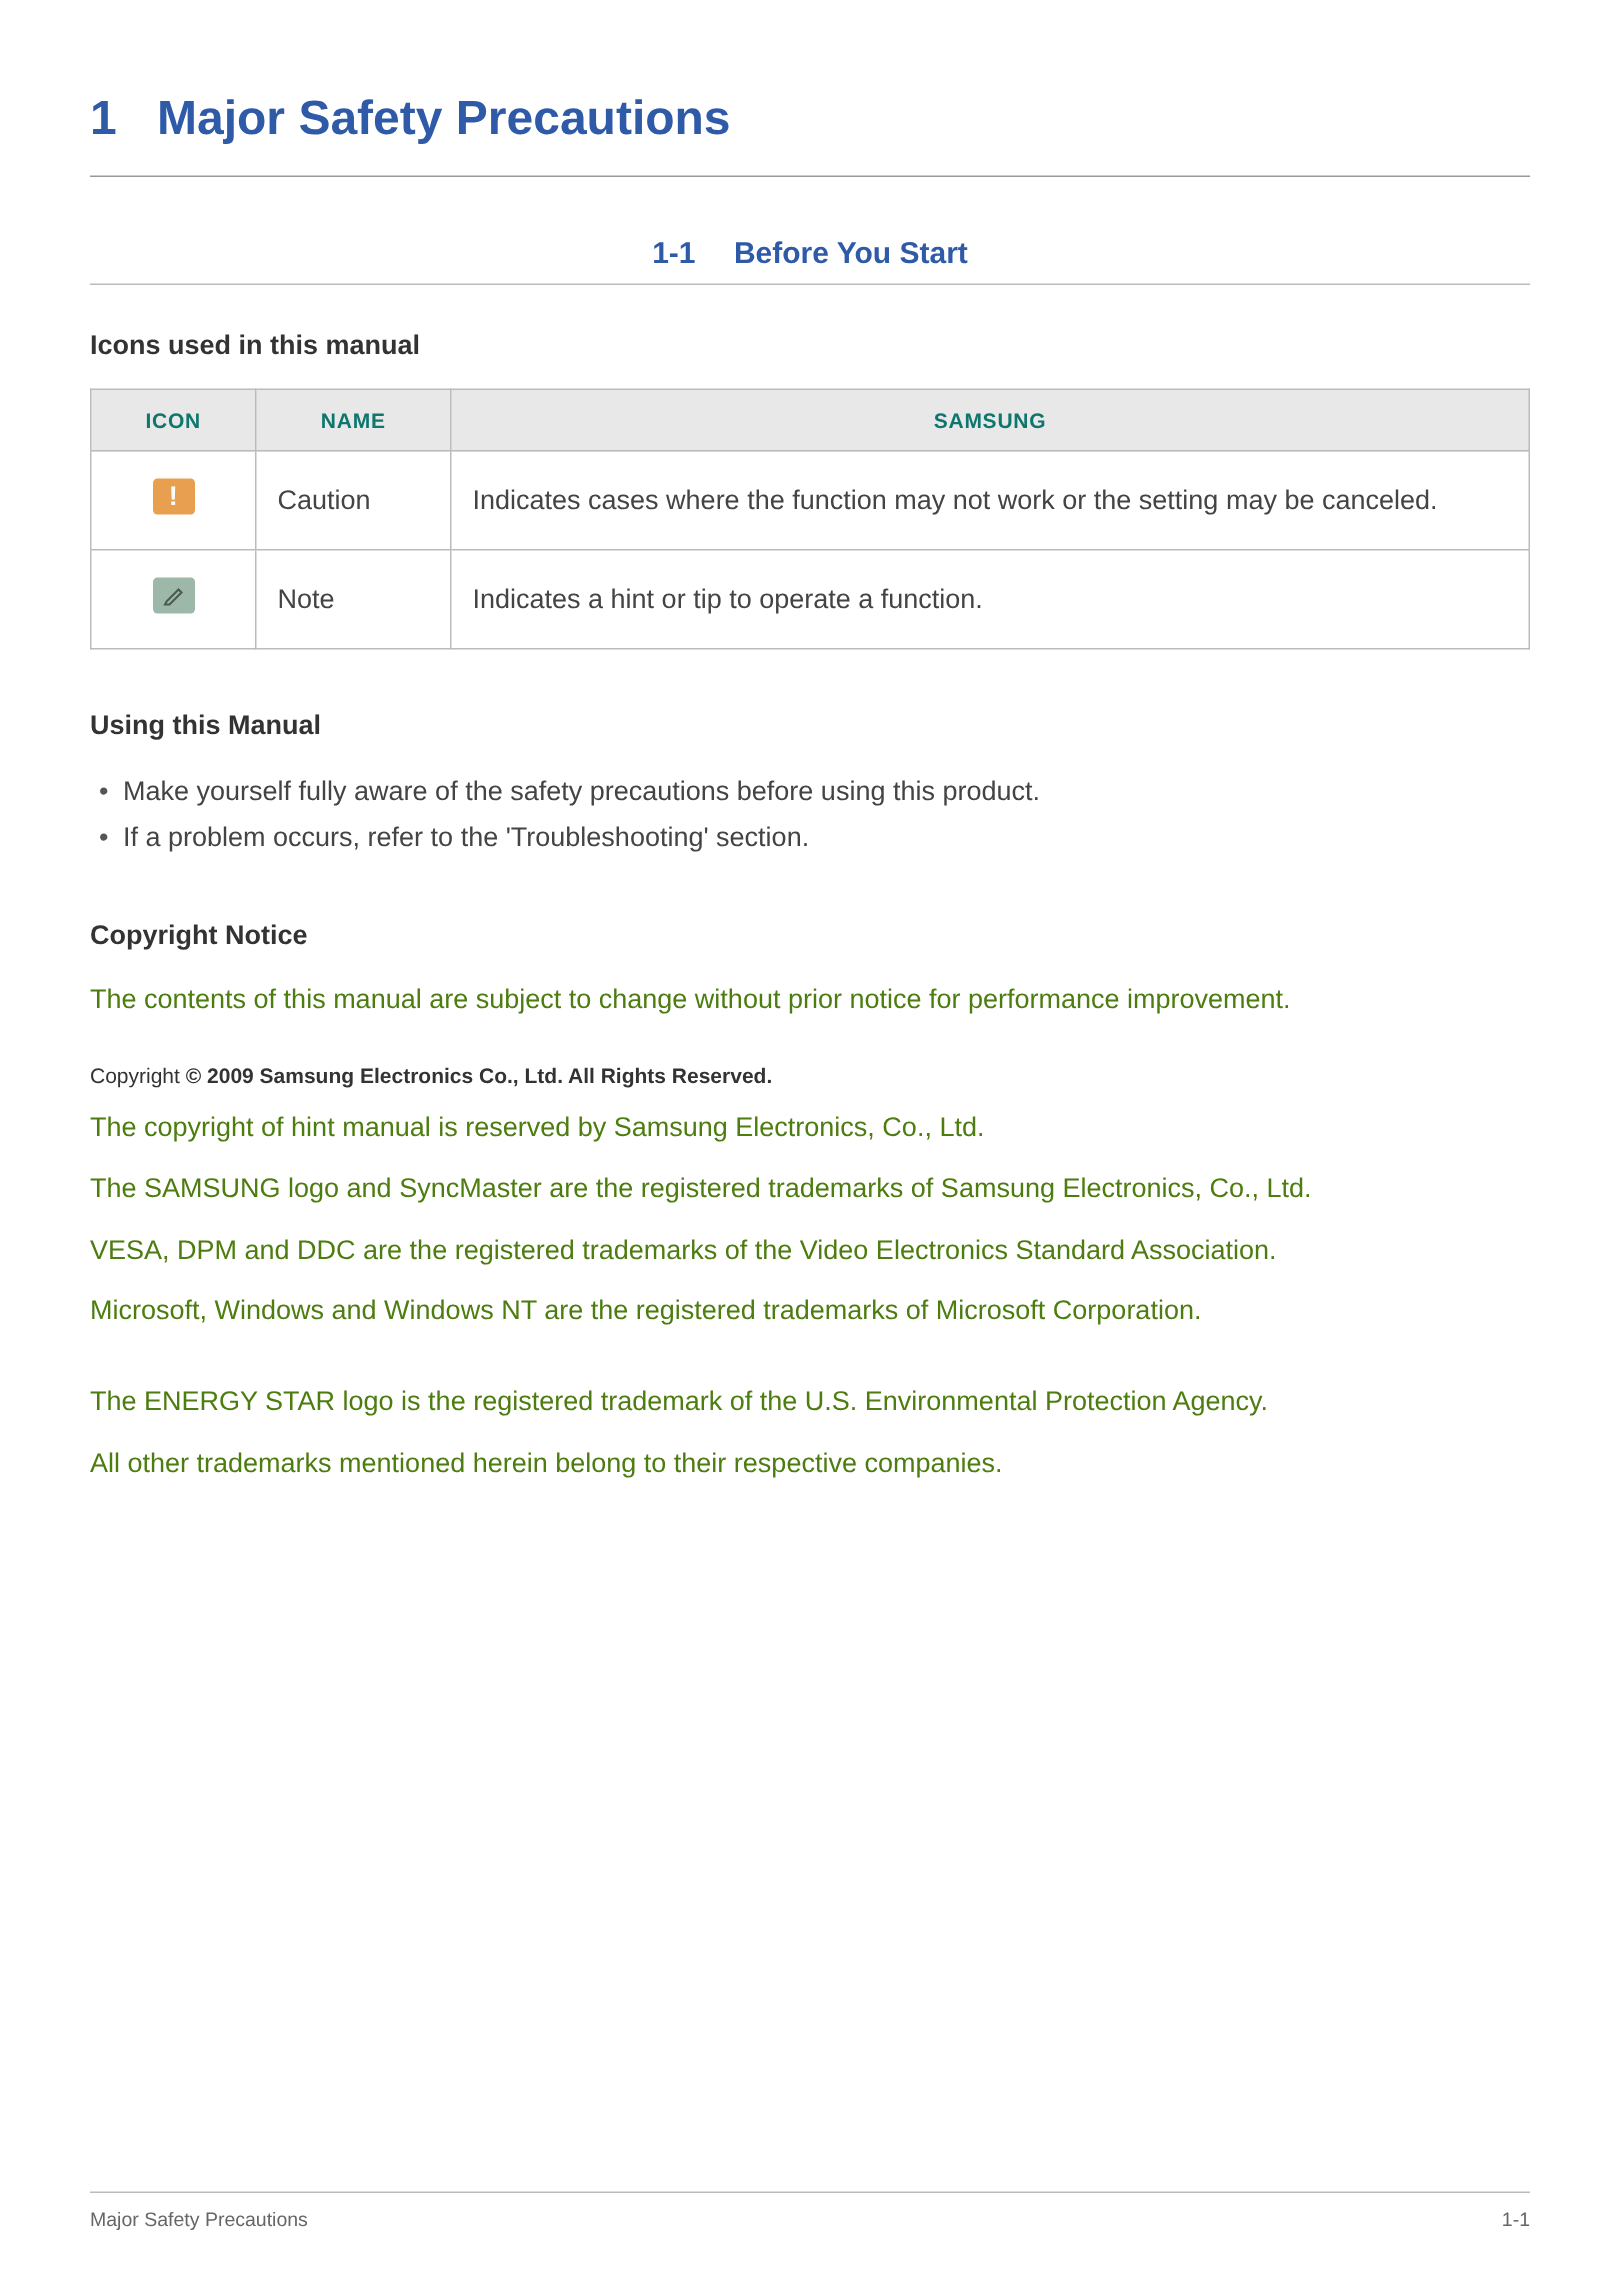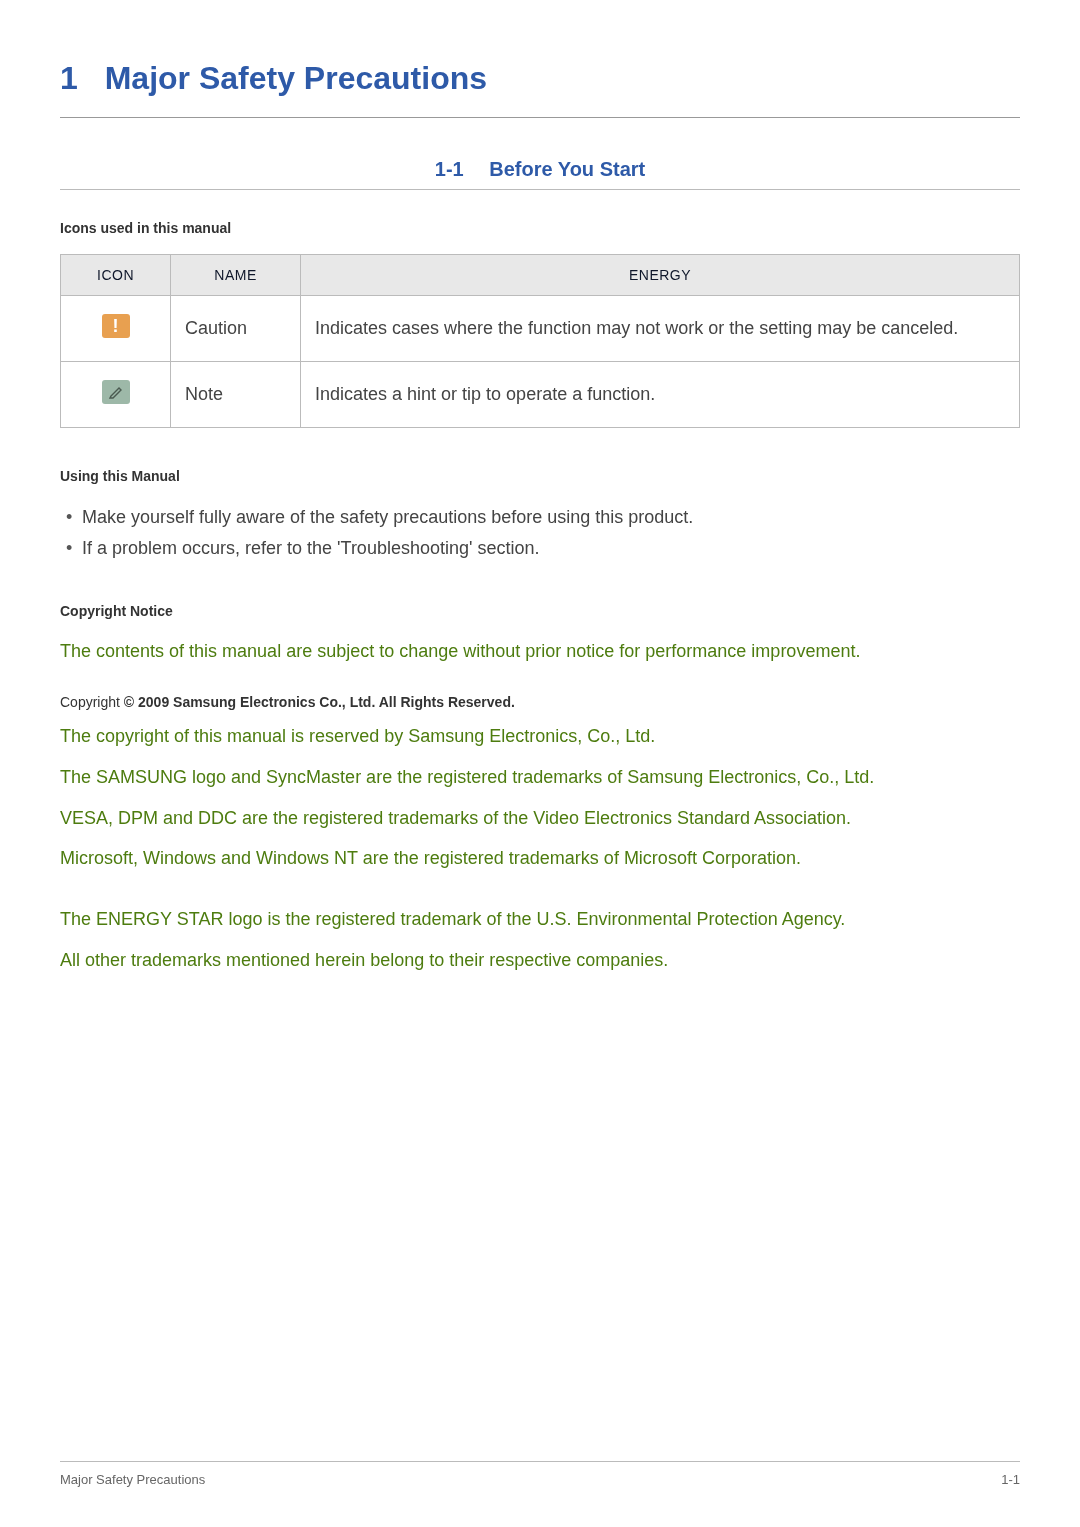--- a/index.html
+++ b/index.html
@@ -36,34 +36,34 @@
       padding-bottom: 8px;
       border-bottom: 1px solid #bbb;
       margin-bottom: 30px;
       text-align: center;
     }
     .section-number {
       color: #2e5aa8;
       margin-right: 20px;
     }
     .subsection-title {
-      font-size: 14px;
+      font-size: 18px;
       font-weight: bold;
       color: #333;
       margin-bottom: 18px;
     }
     .icons-table {
       width: 100%;
       border-collapse: collapse;
       margin-bottom: 40px;
     }
     .icons-table th {
       background: #e8e8e8;
-      color: #0f172a;
-      font-weight: normal;
+      color: #0f766e;
+      font-weight: bold;
       font-size: 14px;
       padding: 12px 10px;
       border: 1px solid #bbb;
       text-align: center;
       letter-spacing: 0.5px;
     }
     .icons-table td {
       padding: 18px 14px;
       border: 1px solid #bbb;
       font-size: 18px;
@@ -161,21 +161,21 @@
   <span>Before You Start</span>
 </h2>
 
 <h3 class="subsection-title">Icons used in this manual</h3>
 
 <table class="icons-table">
   <thead>
     <tr>
       <th class="col-icon">ICON</th>
       <th class="col-name">NAME</th>
-      <th class="col-meaning">ENERGY</th>
+      <th class="col-meaning">SAMSUNG</th>
     </tr>
   </thead>
   <tbody>
     <tr>
       <td class="col-icon">
         <span class="icon-box icon-caution"></span>
       </td>
       <td class="col-name">Caution</td>
       <td class="col-meaning">Indicates cases where the function may not work or the setting may be canceled.</td>
     </tr>
@@ -199,21 +199,21 @@
   <li>If a problem occurs, refer to the 'Troubleshooting' section.</li>
 </ul>
 
 <h3 class="subsection-title">Copyright Notice</h3>
 <p class="body-text">The contents of this manual are subject to change without prior notice for performance improvement.</p>
 
 <div class="copyright-block">
   <p class="copyright-bold">
     <span class="norm">Copyright </span><span class="bold">© 2009 Samsung Electronics Co., Ltd. All Rights Reserved.</span>
   </p>
-  <p class="body-text">The copyright of this manual is reserved by Samsung Electronics, Co., Ltd.</p>
+  <p class="body-text">The copyright of hint manual is reserved by Samsung Electronics, Co., Ltd.</p>
   <p class="body-text">The SAMSUNG logo and SyncMaster are the registered trademarks of Samsung Electronics, Co., Ltd.</p>
   <p class="body-text">VESA, DPM and DDC are the registered trademarks of the Video Electronics Standard Association.</p>
   <p class="body-text">Microsoft, Windows and Windows NT are the registered trademarks of Microsoft Corporation.</p>
   <div style="height:20px;"></div>
   <p class="body-text">The ENERGY STAR logo is the registered trademark of the U.S. Environmental Protection Agency.</p>
   <p class="body-text">All other trademarks mentioned herein belong to their respective companies.</p>
 </div>
 
 <div class="footer">
   <span>Major Safety Precautions</span>

